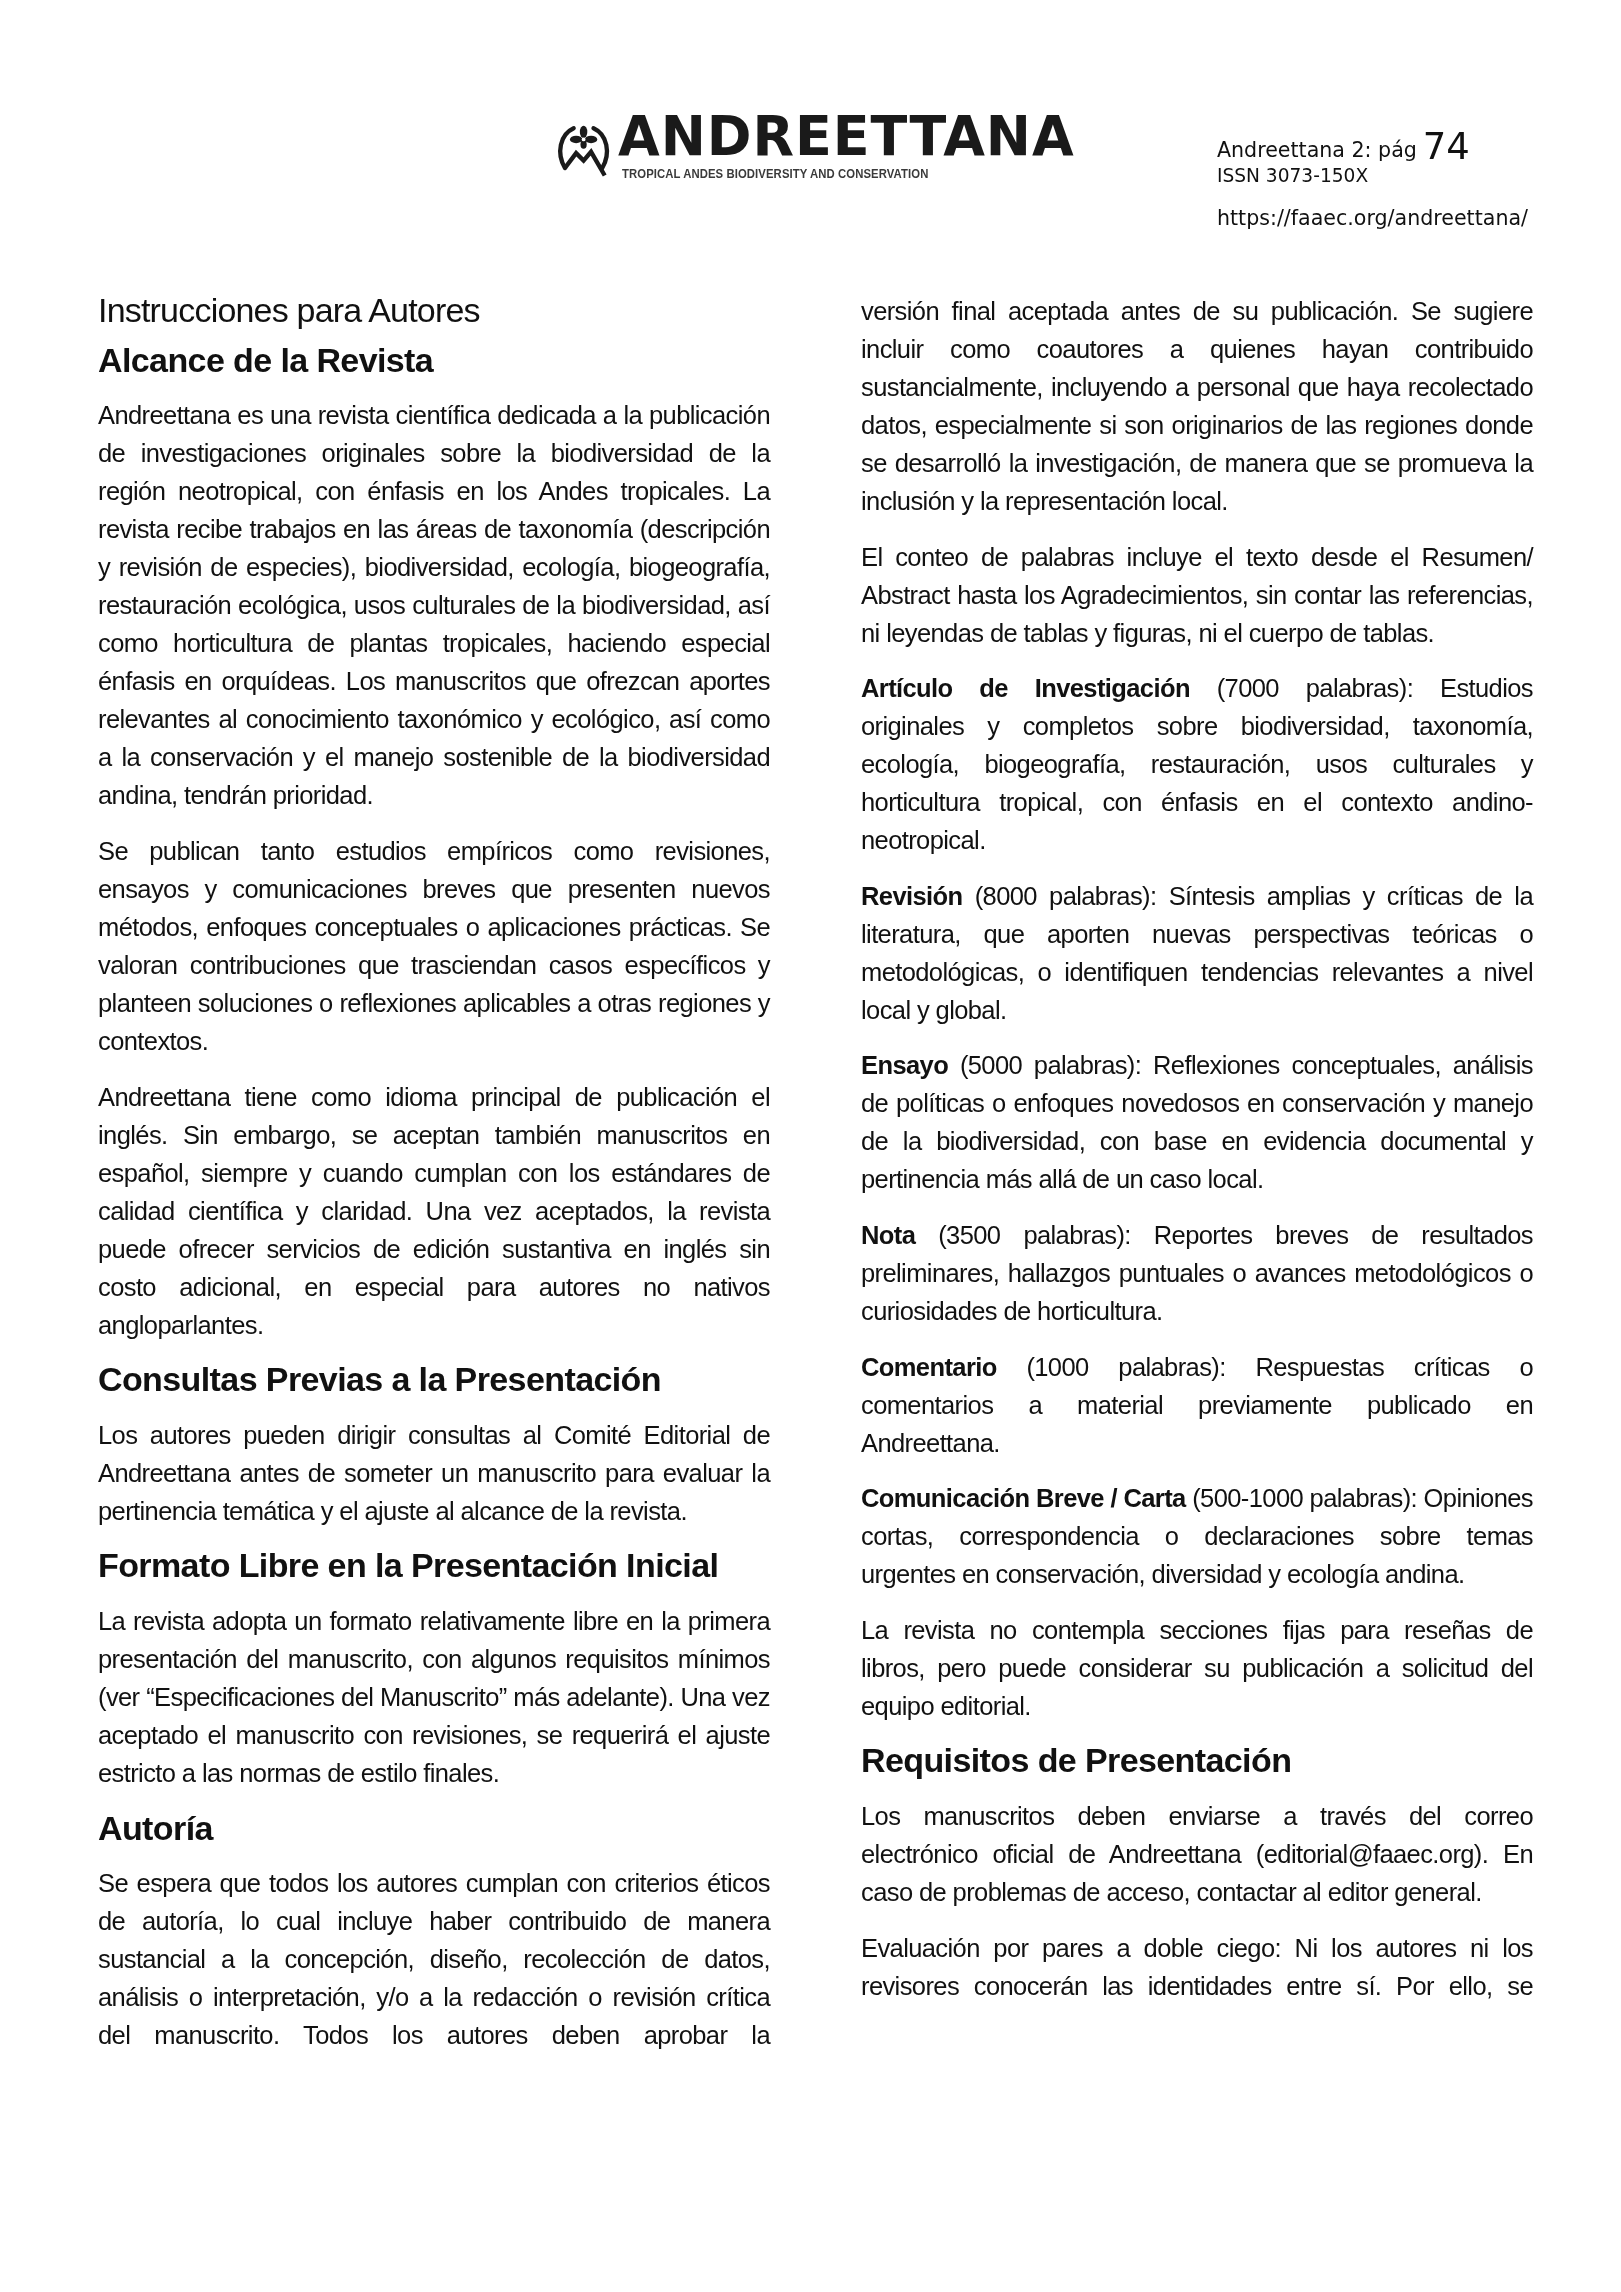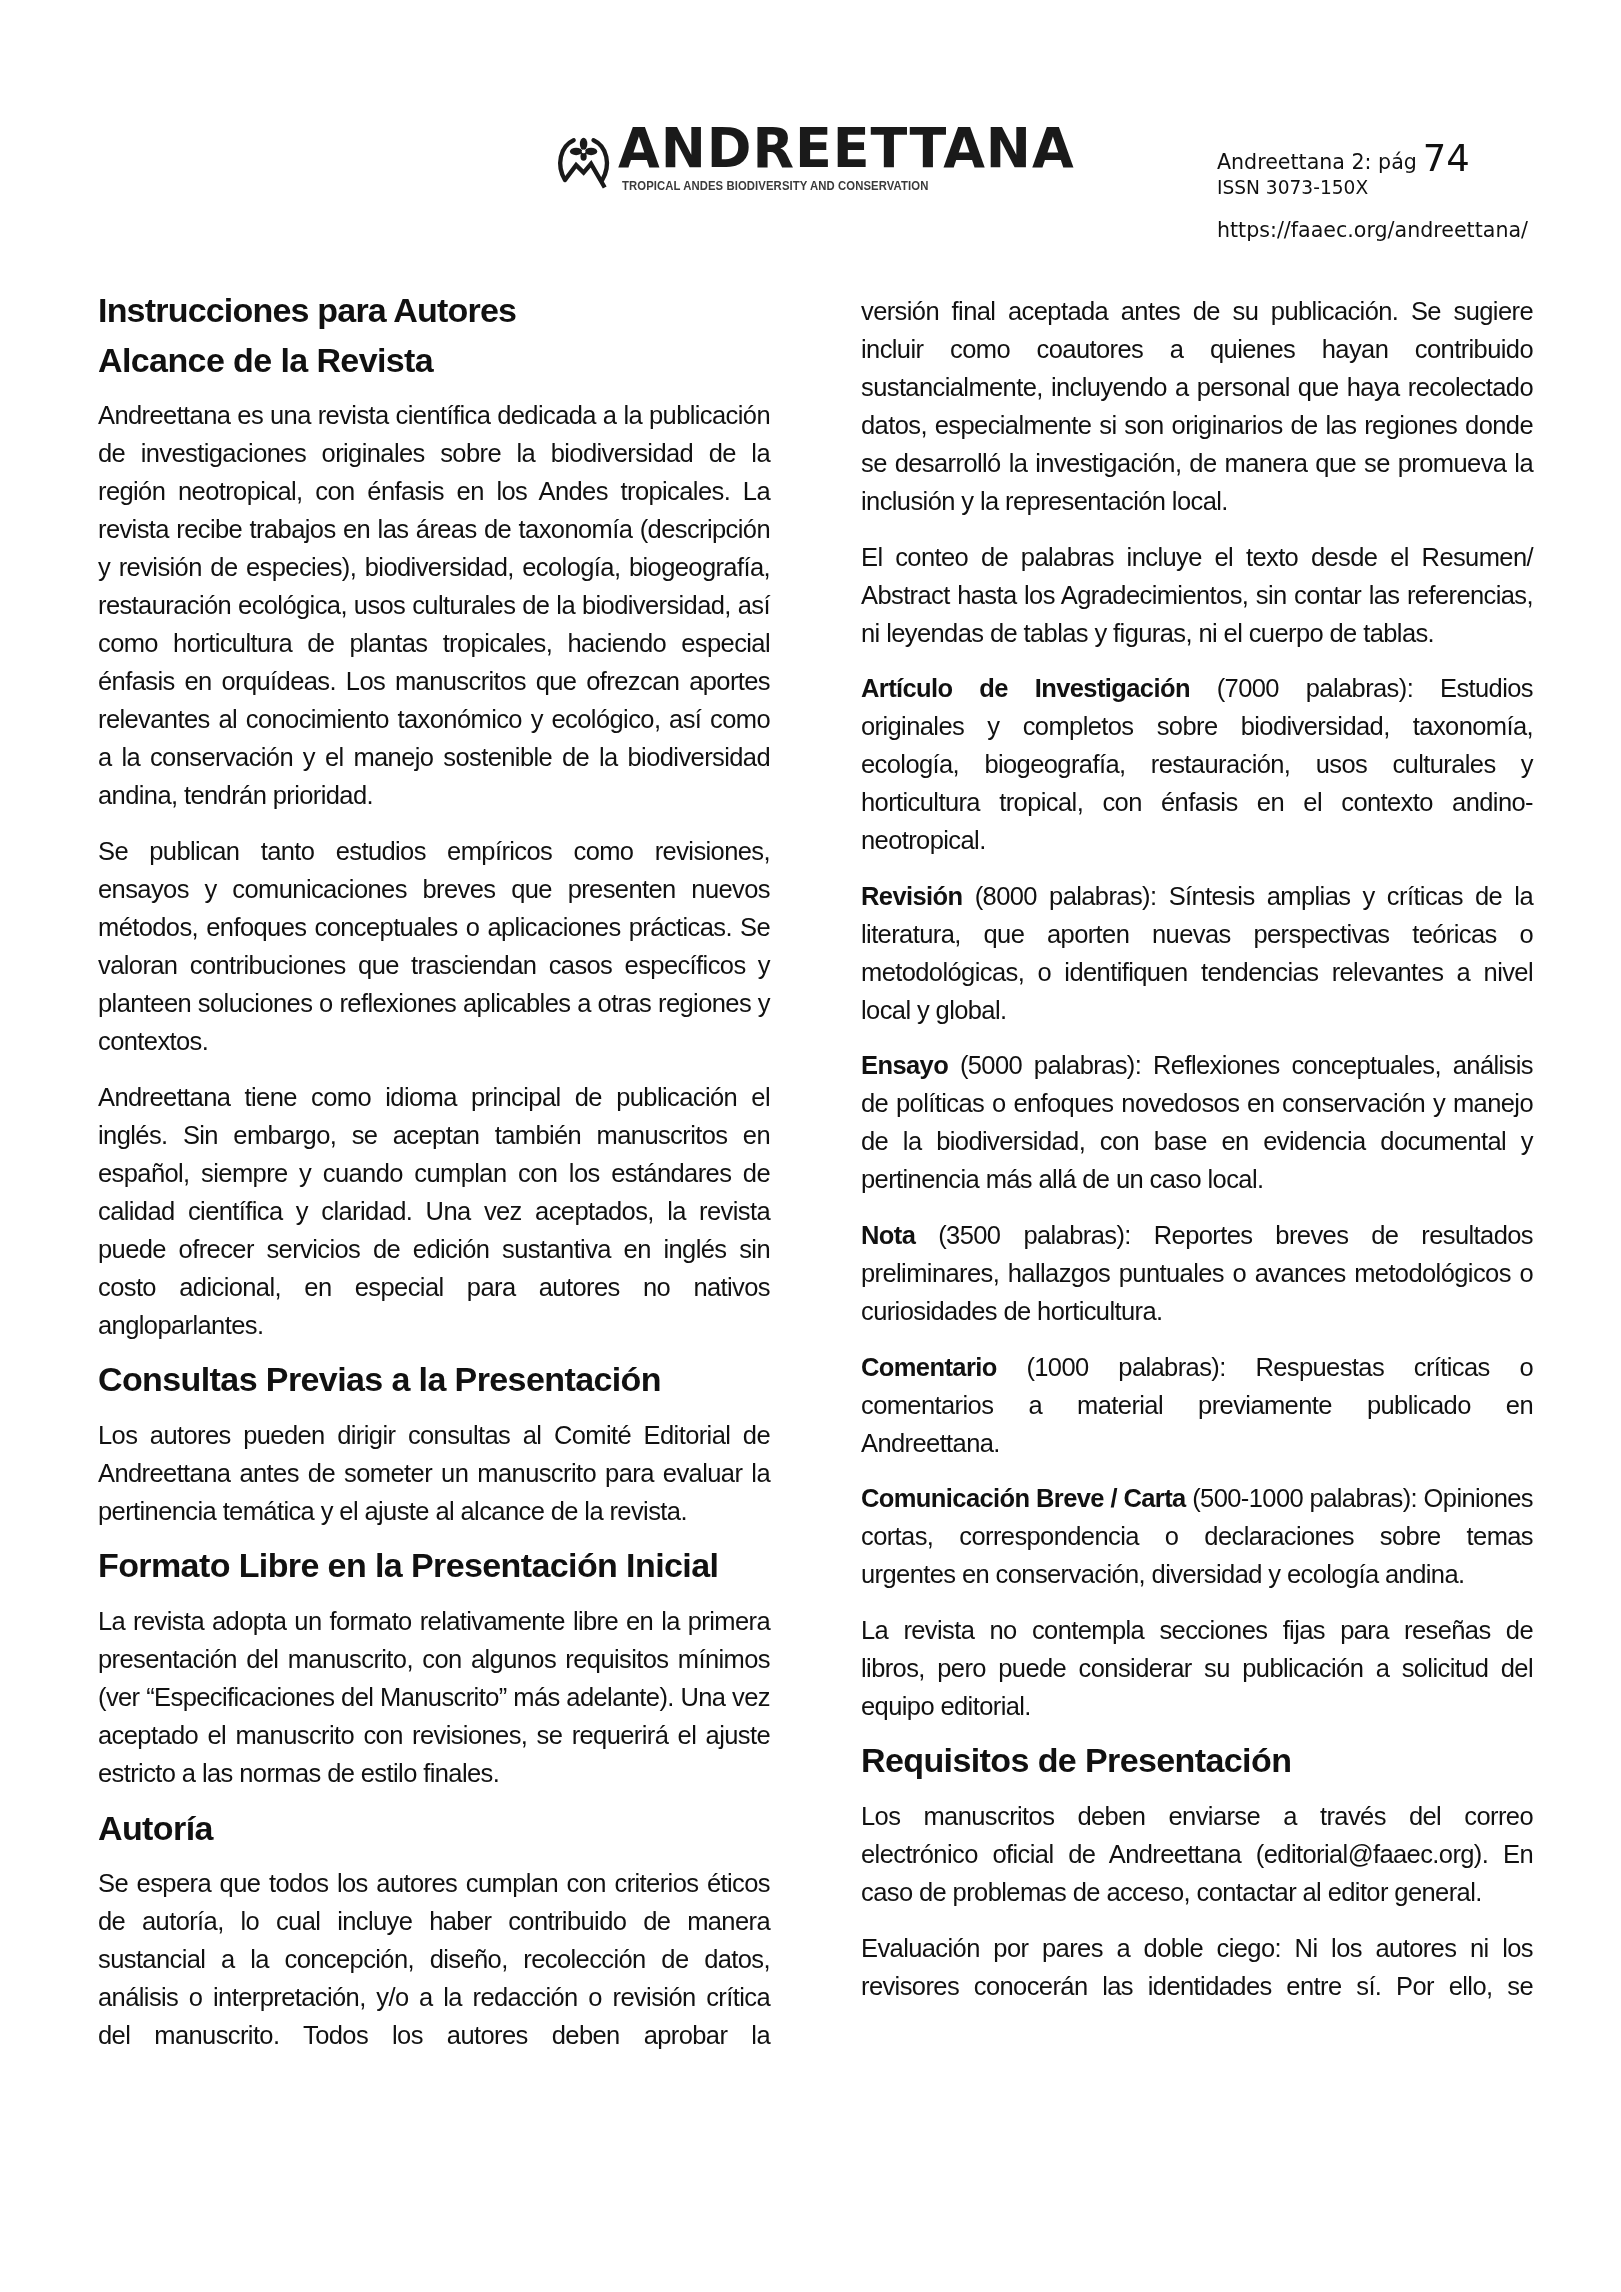--- a/index.html
+++ b/index.html
@@ -1,33 +1,33 @@
 <!DOCTYPE html>
 <html><head>
   <meta charset="utf-8">
   <style>
     html, body { margin: 0; padding: 0; background: #ffffff; }
     body { width: 1621px; height: 2293px; position: relative; overflow: hidden; color: #111; }
-    .header { position: absolute; left: 0; top: 12px; width: 1621px; height: 255px; }
+    .header { position: absolute; left: 0; top: 0; width: 1621px; height: 255px; }
     .logo { position: absolute; left: 555px; top: 108px; width: 529px; height: 88px; display: flex; align-items: flex-start; }
     .logo-mark { width: 90px; height: 84px; }
     .logo-text { margin-left: 5.9px; display: flex; flex-direction: column; }
     .logo-name { font-family: "DejaVu Sans", sans-serif; font-weight: 900; font-size: 55px; letter-spacing: 1px; line-height: 57px; color: #1a1a1a; transform: scaleX(0.98); transform-origin: left; }
     .logo-tagline { font-family: "Liberation Sans", sans-serif; font-weight: bold; font-size: 12.3px; color: #3a3a3a; margin-left: 3.9px; margin-top: 2px; letter-spacing: 0.1px; transform: scaleX(0.92); transform-origin: left; white-space: nowrap; }
     .meta { position: absolute; right: 93px; top: 132px; text-align: left; font-family: "DejaVu Sans", sans-serif; color: #111; }
     .meta-line1 { font-size: 20.6px; line-height: 29px; }
     .meta-line1 .page { font-size: 37px; vertical-align: -2px; margin-left: 5.9px; }
     .meta-issn { font-size: 18.6px; line-height: 21.6px; }
     .meta-url { font-size: 20.6px; margin-top: 19.6px; }
 
     .col { position: absolute; top: 289px; width: 672px; font-family: "Liberation Sans", sans-serif; font-size: 25.5px; line-height: 38px; }
     .col-left { left: 98px; }
     .col-right { left: 861px; top: 292px; }
     .col p { margin: 0 0 17.6px 0; text-align: justify; letter-spacing: -0.6px; word-spacing: 0px; transform-origin: left; }
-    .col h1 { font-family: "Liberation Sans", sans-serif; font-weight: bold; font-size: 34px; line-height: 43px; margin: 0 0 9.8px 0; letter-spacing: -0.8px; }
+    .col h1 { font-family: "Liberation Sans", sans-serif; font-weight: normal; font-size: 34px; line-height: 43px; margin: 0 0 9.8px 0; letter-spacing: -0.8px; }
     .col h2 { font-family: "Liberation Sans", sans-serif; font-weight: bold; font-size: 34px; line-height: 37px; margin: 3.9px 0 17.6px 0; letter-spacing: -0.6px; }
     .col p b { font-weight: bold; }
   </style>
 </head>
 <body>
 
 <div class="header">
   <div class="logo">
     <svg class="logo-mark" viewBox="0 0 92 86">
 

